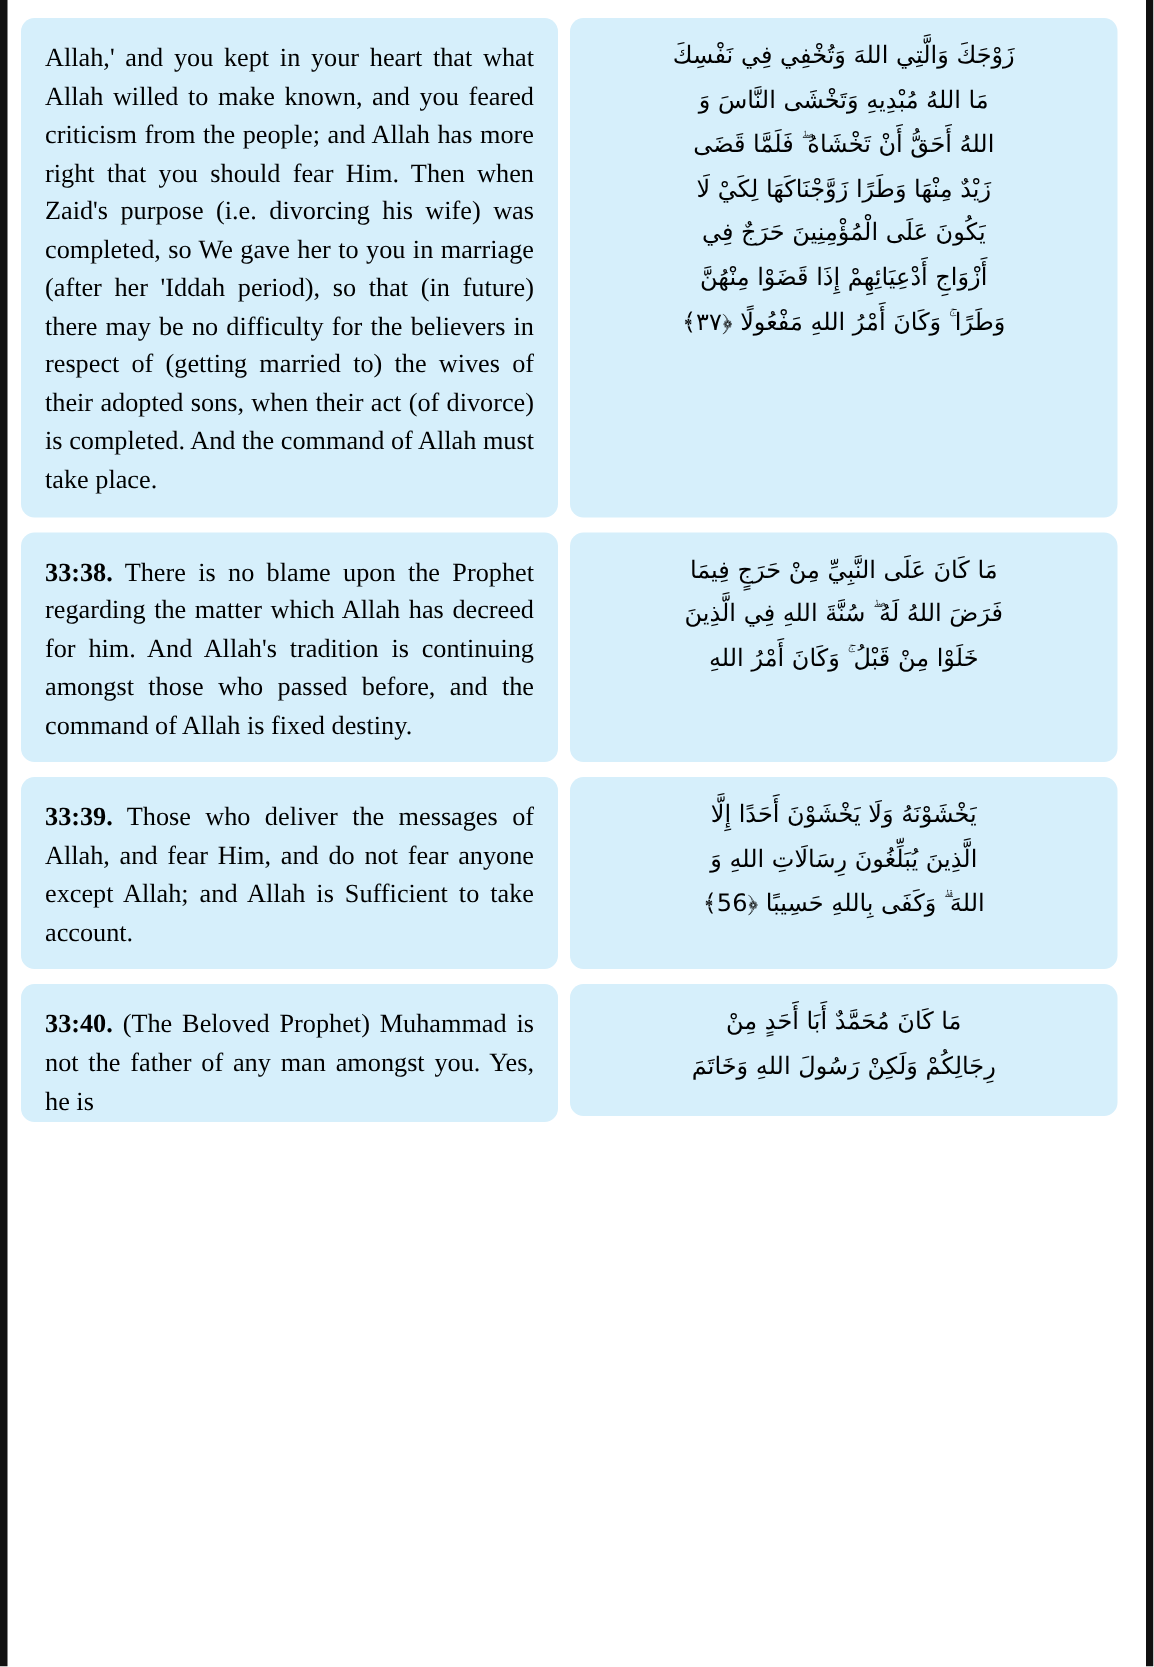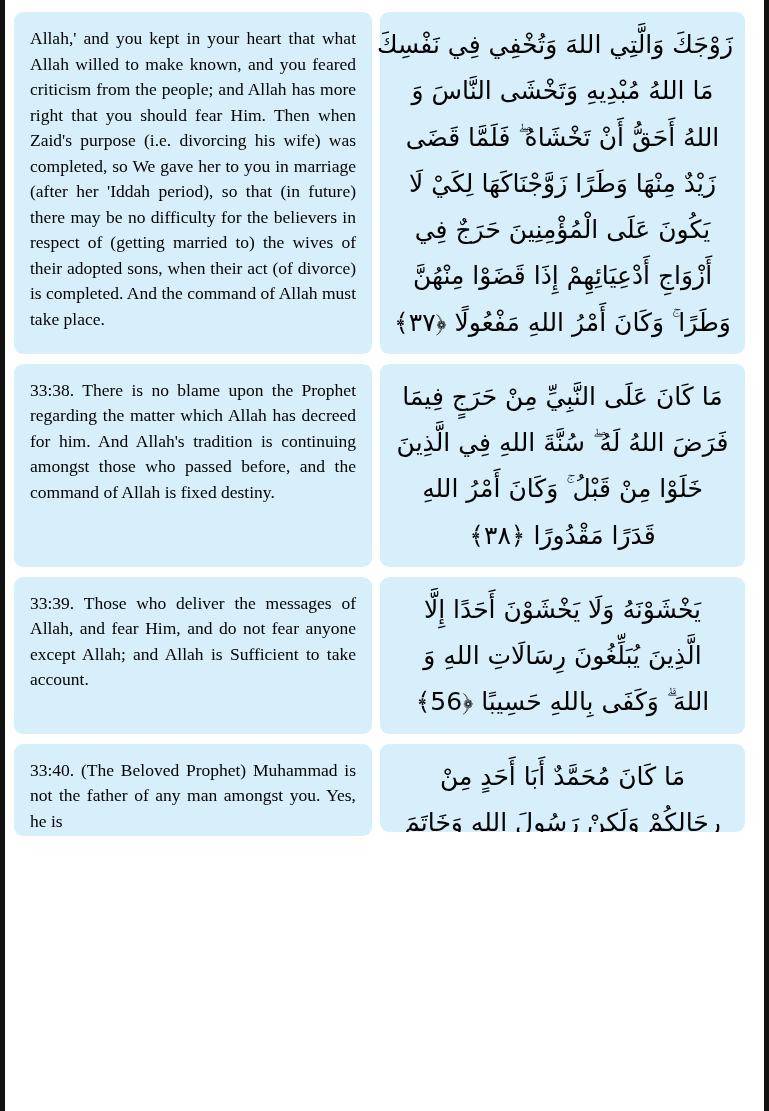--- a/index.html
+++ b/index.html
@@ -53,26 +53,26 @@
     line-height: 1.46;
     color: #000000;
     hyphens: none;
   }
   .panel.arabic {
     width: 365px;
     padding: 10px 12px 8px 12px;
     direction: rtl;
     text-align: center;
     font-family: "DejaVu Sans", sans-serif;
-    font-size: 25px;
+    font-size: 16px;
     line-height: 1.85;
     color: #000000;
   }
   .verse-num {
-    font-weight: normal;
+    font-weight: bold;
   }
   .ar-line {
     display: block;
     white-space: nowrap;
   }
   
   .verse-block.clipped .panel {
     overflow: hidden;
   }
   .verse-block.clipped .panel.english { height: 92px; }
@@ -100,21 +100,20 @@
 
   <div class="verse-block">
     <div class="panel english">
       <span class="verse-num">33:38.</span>
       <span>There is no blame upon the Prophet regarding the matter which Allah has decreed for him. And Allah's tradition is continuing amongst those who passed before, and the command of Allah is fixed destiny.</span>
     </div>
     <div class="panel arabic">
       <span class="ar-line">مَا كَانَ عَلَى النَّبِيِّ مِنْ حَرَجٍ فِيمَا</span>
       <span class="ar-line">فَرَضَ اللهُ لَهُ ۖ سُنَّةَ اللهِ فِي الَّذِينَ</span>
       <span class="ar-line">خَلَوْا مِنْ قَبْلُ ۚ وَكَانَ أَمْرُ اللهِ</span>
-      <span class="ar-line">قَدَرًا مَقْدُورًا ﴿٣٨﴾</span>
     </div>
   </div>
 
   <div class="verse-block">
     <div class="panel english">
       <span class="verse-num">33:39.</span>
       <span>Those who deliver the messages of Allah, and fear Him, and do not fear anyone except Allah; and Allah is Sufficient to take account.</span>
     </div>
     <div class="panel arabic">
       <span class="ar-line">يَخْشَوْنَهُ وَلَا يَخْشَوْنَ أَحَدًا إِلَّا</span>

